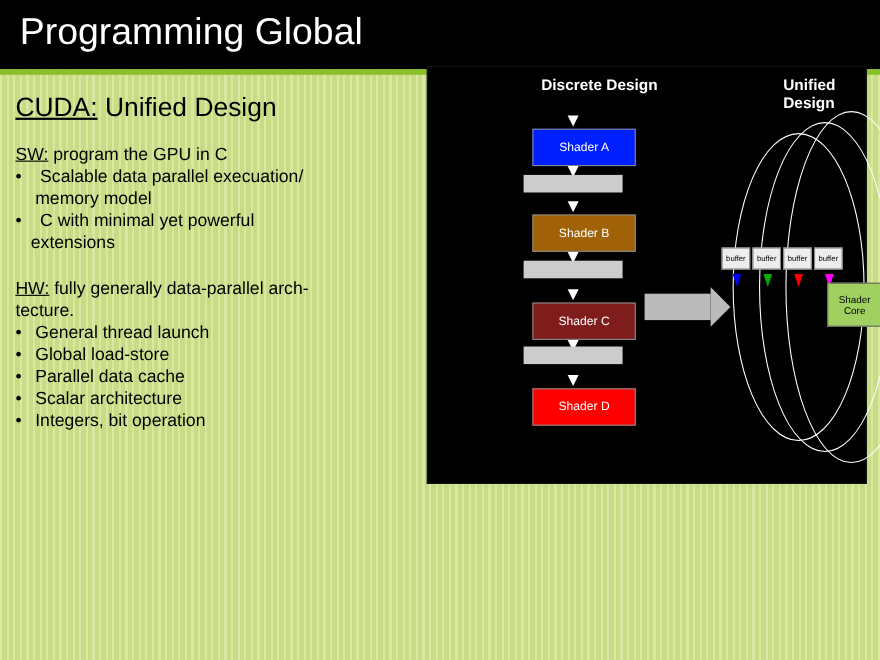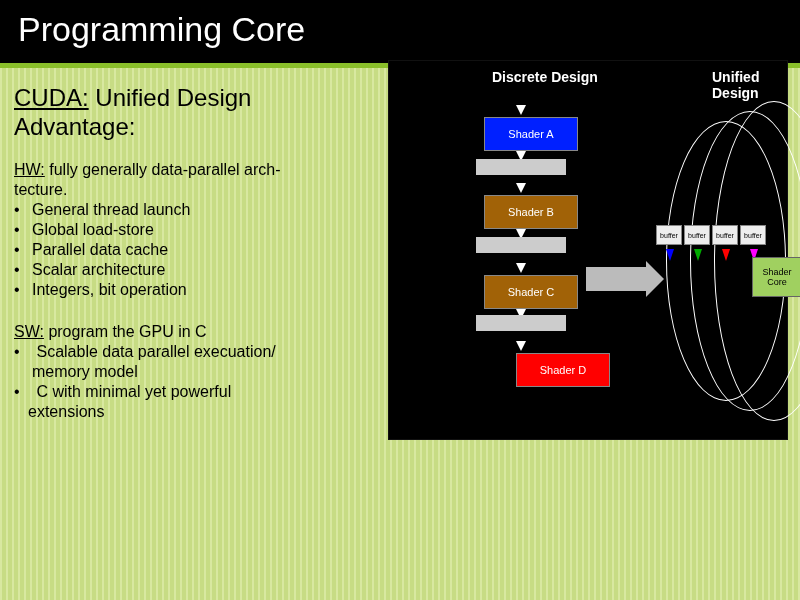--- a/index.html
+++ b/index.html
@@ -35,22 +35,22 @@
   }
   
   .diag { position: relative; width: 100%; height: 100%; color: #fff; font-size: 12px; }
   .label-top { position: absolute; top: 8px; color: #fff; font-weight: bold; font-size: 14px; }
   .lbl-discrete { left: 56px; }
   .lbl-unified { left: 276px; }
   
   .disc-box { position: absolute; left: 48px; width: 94px; height: 34px; border: 1px solid #888; display:flex; align-items:center; justify-content:center; font-size:11px; color:#fff; }
   .sha { top: 56px; background:#0020ff; }
   .shb { top: 134px; background:#a16207; }
-  .shc { top: 214px; background:#a16207; }
-  .shd { top: 292px; background:#ff0000;margin-left:32px; }
+  .shc { top: 214px; background:#7f1d1d; }
+  .shd { top: 292px; background:#ff0000; }
   .mem-box { position:absolute; left:40px; width:90px; height:16px; background:#ccc; color:#000; font-size:9px; display:flex; align-items:center; justify-content:center; }
   .m1 { top: 98px; }  .m2 { top: 176px; }  .m3 { top: 254px; }
   .arrow-down { position:absolute; left:80px; width:0; height:0; border-left:5px solid transparent; border-right:5px solid transparent; border-top:10px solid #fff; }
   .a0 { top: 44px; } .a1 { top: 90px; } .a2 { top: 122px; } .a3 { top: 168px; }
   .a4 { top: 202px; } .a5 { top: 248px; } .a6 { top: 280px; }
   
   .buffer-row { position:absolute; top:164px; left:220px; display:flex; gap:2px; }
   .buffer-row .buf { width:26px; height:20px; background:#eee; color:#000; font-size:7px; display:flex; align-items:center; justify-content:center; border:1px solid #888; }
   .shader-core { position:absolute; top:196px; left:316px; width:50px; height:40px; background:#a0d060; color:#000; font-size:9px; display:flex; align-items:center; justify-content:center; text-align:center; border:1px solid #666; }
   .ellipse { position:absolute; border:1px solid #fff; border-radius:50%; }
@@ -68,56 +68,55 @@
   .small-dn-arrow { position:absolute; width:0;height:0; border-left:4px solid transparent;border-right:4px solid transparent; }
   .da1{ top:188px; left:230px; border-top:12px solid #00f;}
   .da2{ top:188px; left:258px; border-top:12px solid #0a0;}
   .da3{ top:188px; left:286px; border-top:12px solid #f00;}
   .da4{ top:188px; left:314px; border-top:12px solid #f0f;}
 </style>
 </head>
 <body>
 
 <div class="slide">
-  <div class="title-bar">Programming Core</div>
+  <div class="title-bar">Programming Global</div>
   <div class="green-line"></div>
 
   <div class="content">
     <div class="left-col">
       <div class="section-title">
         <span class="ul">CUDA:</span>
         <span>Unified Design</span><br>
-        <span>Advantage:</span>
-      </div>
-
-      <div class="body-text">
-        <span class="ul2">HW:</span>
-        <span>fully generally data-parallel arch-</span><br>
-        <span>tecture.</span>
-        <ul>
-          <li>General thread launch</li>
-          <li>Global load-store</li>
-          <li>Parallel data cache</li>
-          <li>Scalar architecture</li>
-          <li>Integers, bit operation</li>
-        </ul>
       </div>
 
       <div class="body-text">
         <span class="ul2">SW:</span>
         <span>program the GPU in C</span>
         <ul>
           <li>
             <span>Scalable data parallel execuation/</span><br>
             <span style="margin-left:0px">memory model</span>
           </li>
           <li>
             <span>C with minimal yet powerful</span><br>
             <span style="margin-left:-4px">extensions</span>
           </li>
+        </ul>
+      </div>
+
+      <div class="body-text">
+        <span class="ul2">HW:</span>
+        <span>fully generally data-parallel arch-</span><br>
+        <span>tecture.</span>
+        <ul>
+          <li>General thread launch</li>
+          <li>Global load-store</li>
+          <li>Parallel data cache</li>
+          <li>Scalar architecture</li>
+          <li>Integers, bit operation</li>
         </ul>
       </div>
     </div>
 
     <div class="right-col">
       <div class="diag">
         <div class="label-top lbl-discrete">Discrete Design</div>
         <div class="label-top lbl-unified">Unified Design</div>
 
         <div class="arrow-down a0"></div>

